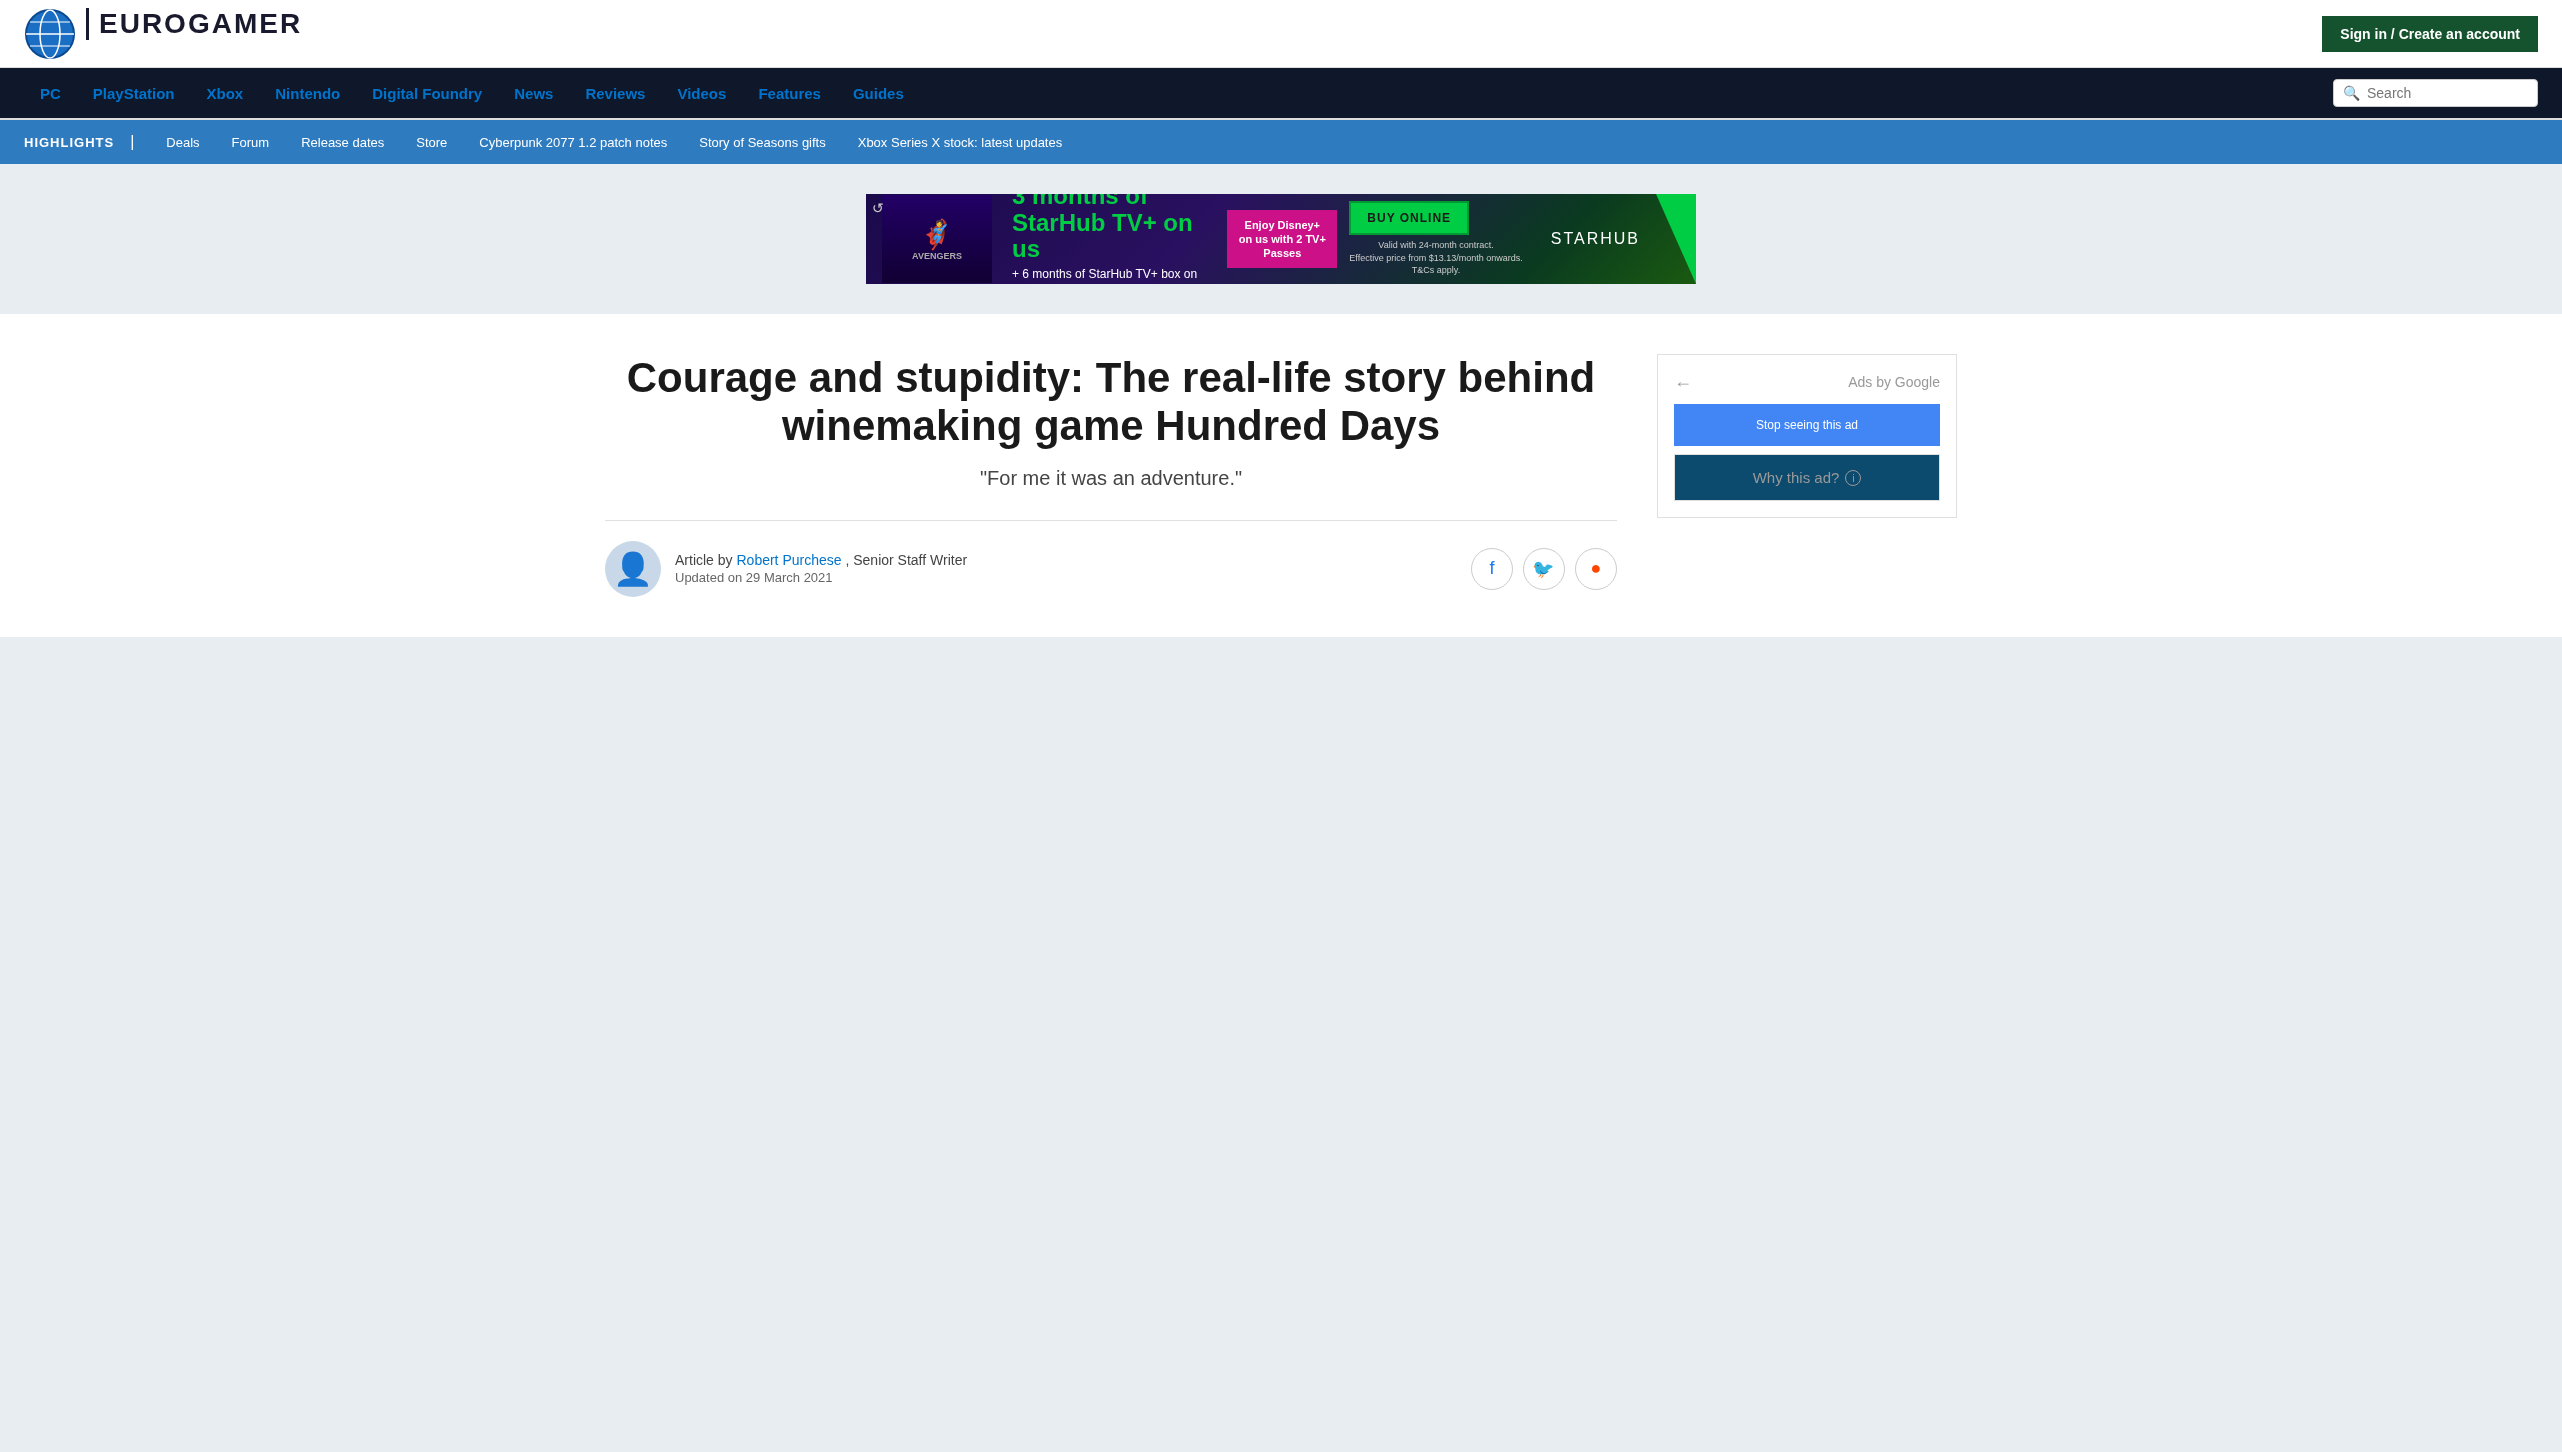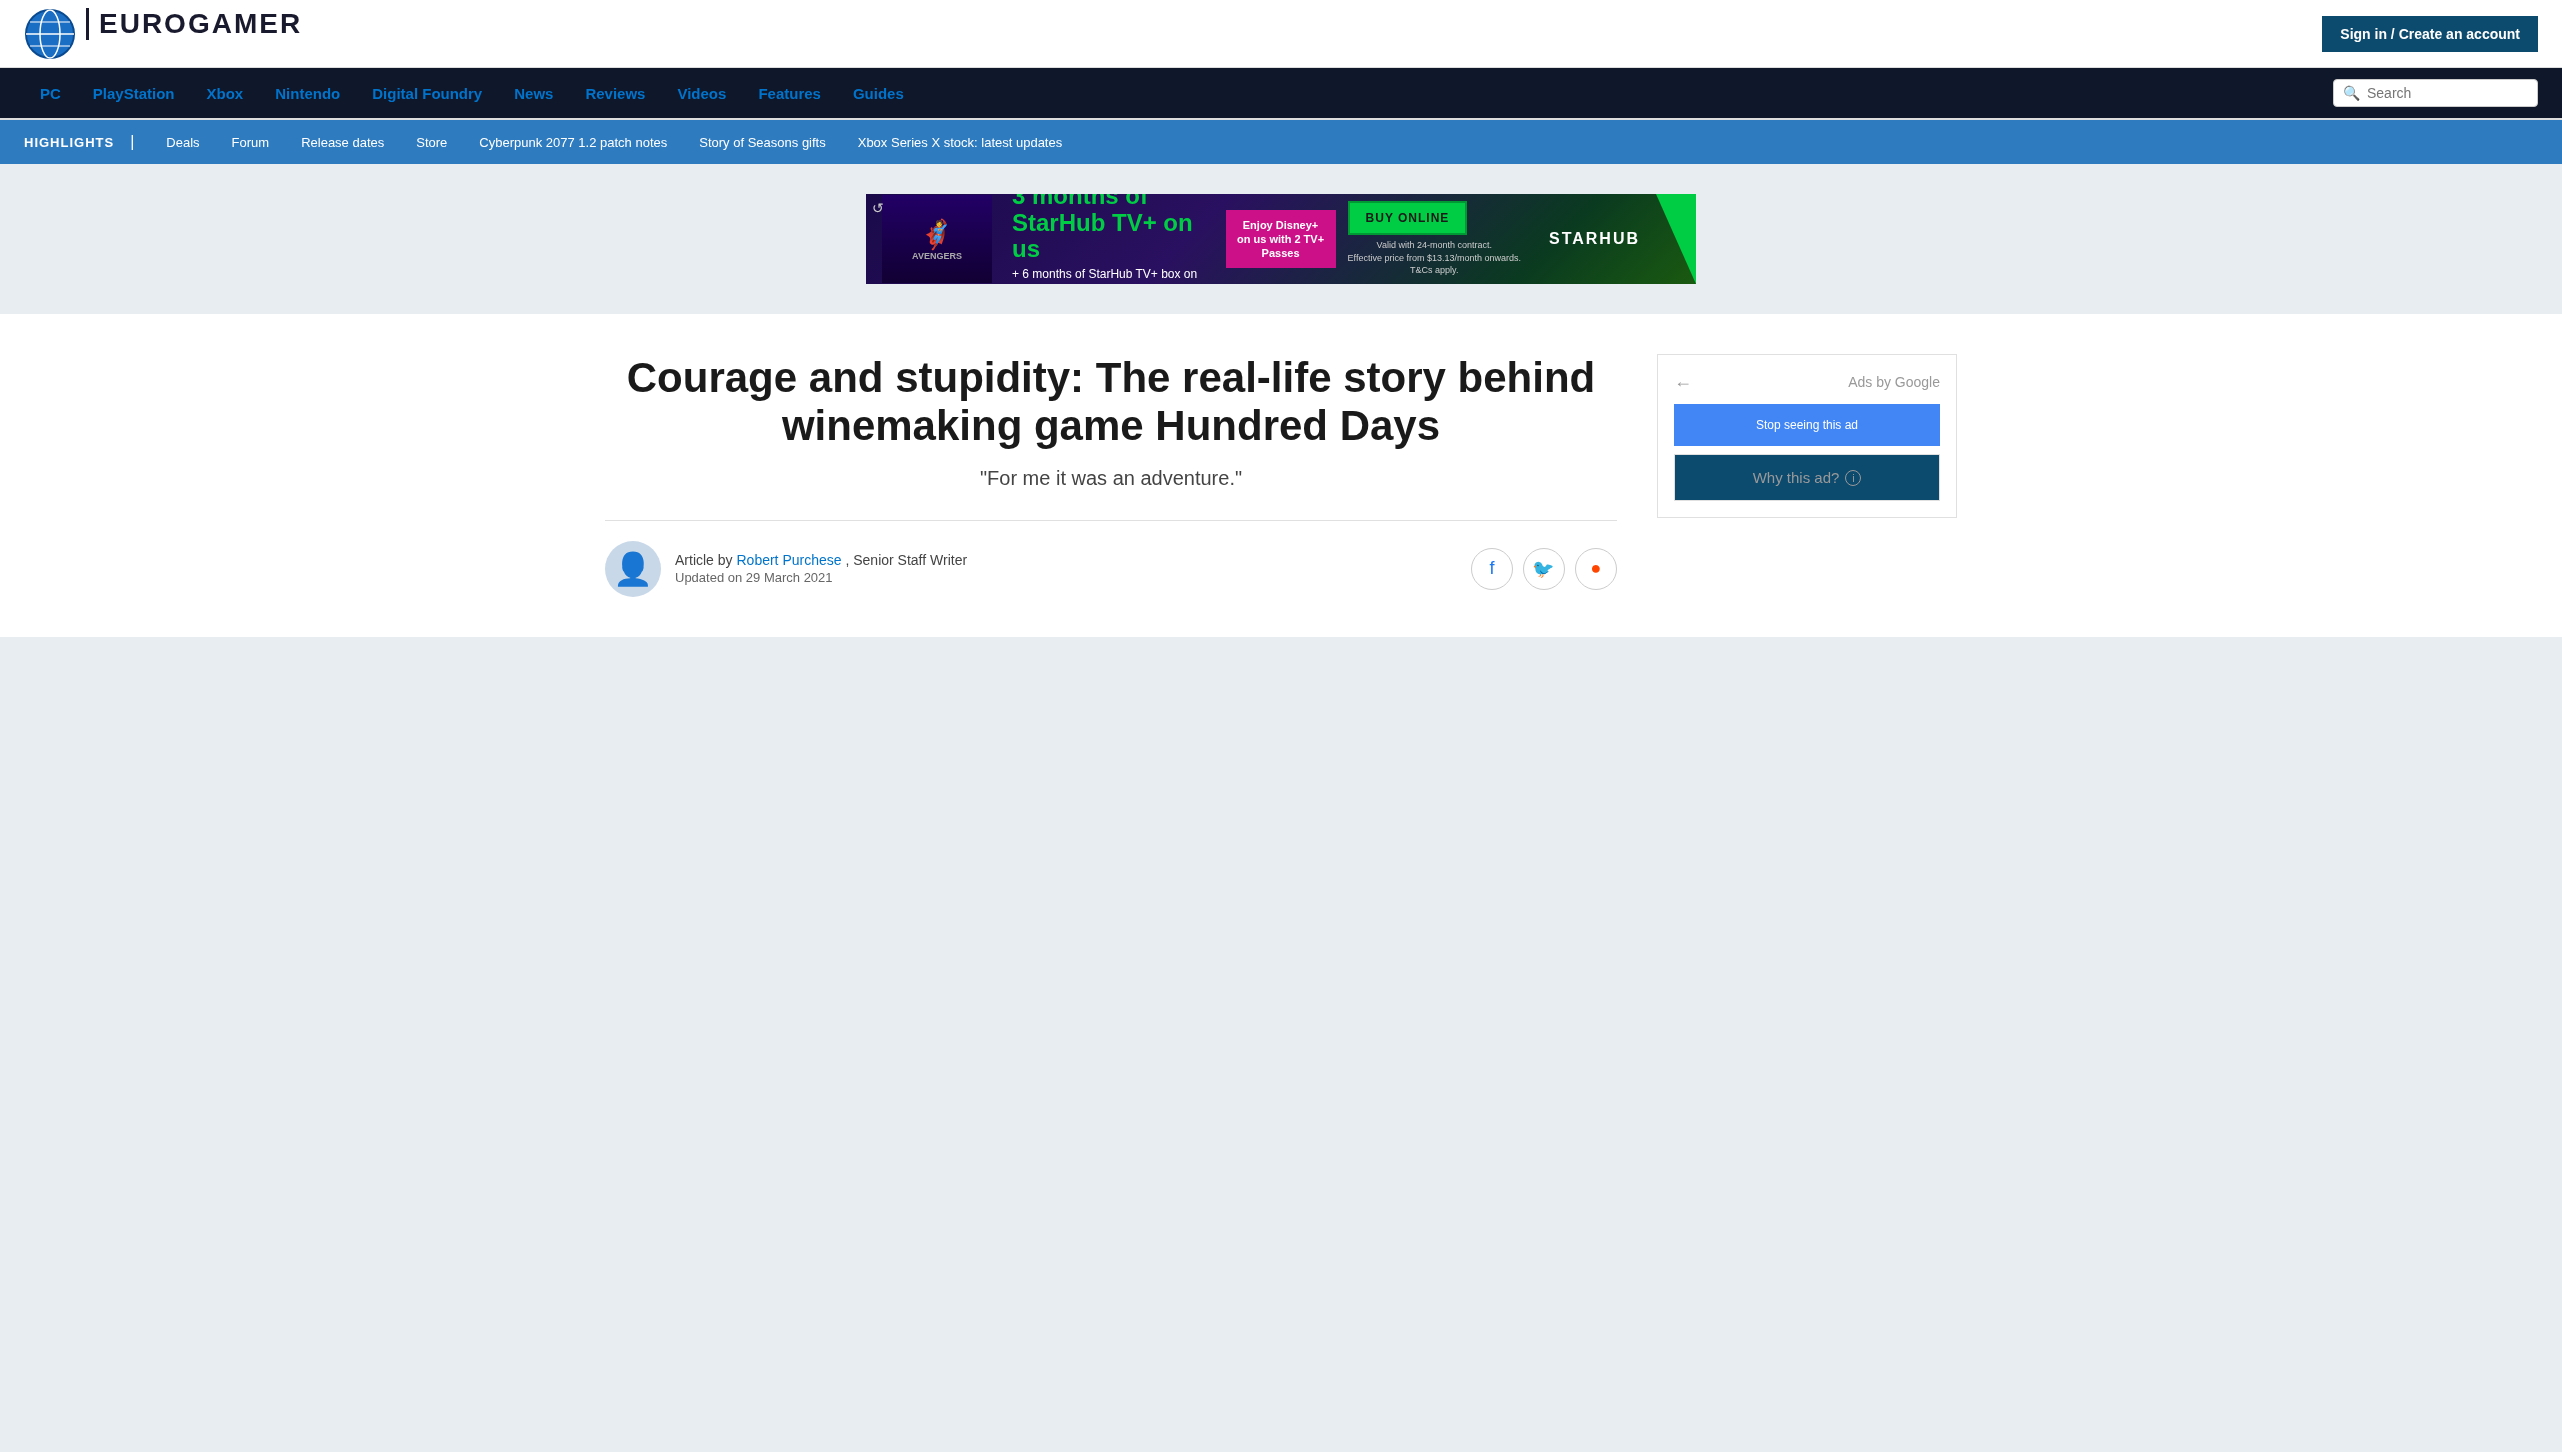--- a/index.html
+++ b/index.html
@@ -27,21 +27,21 @@
     #logo-text {
       font-size: 28px;
       font-weight: 900;
       color: #1a1a2e;
       letter-spacing: 2px;
       text-transform: uppercase;
       border-left: 3px solid #1a1a2e;
       padding-left: 10px;
     }
     #sign-in-btn {
-      background: #0c4a6e;
+      background: #14532d;
       color: #fff;
       border: none;
       padding: 10px 18px;
       font-size: 14px;
       cursor: pointer;
       font-weight: bold;
     }
 
     
     #nav-bar {
@@ -199,21 +199,21 @@
     }
     #ad-small-text {
       color: #ccc;
       font-size: 9px;
       text-align: center;
       line-height: 1.4;
     }
     #ad-starhub-logo {
       color: #fff;
       font-size: 16px;
-      font-weight: 700;
+      font-weight: 400;
       letter-spacing: 2px;
       padding: 0 16px;
       white-space: nowrap;
     }
     #ad-green-triangle {
       width: 0;
       height: 0;
       border-left: 40px solid transparent;
       border-top: 90px solid #00cc44;
       flex-shrink: 0;

